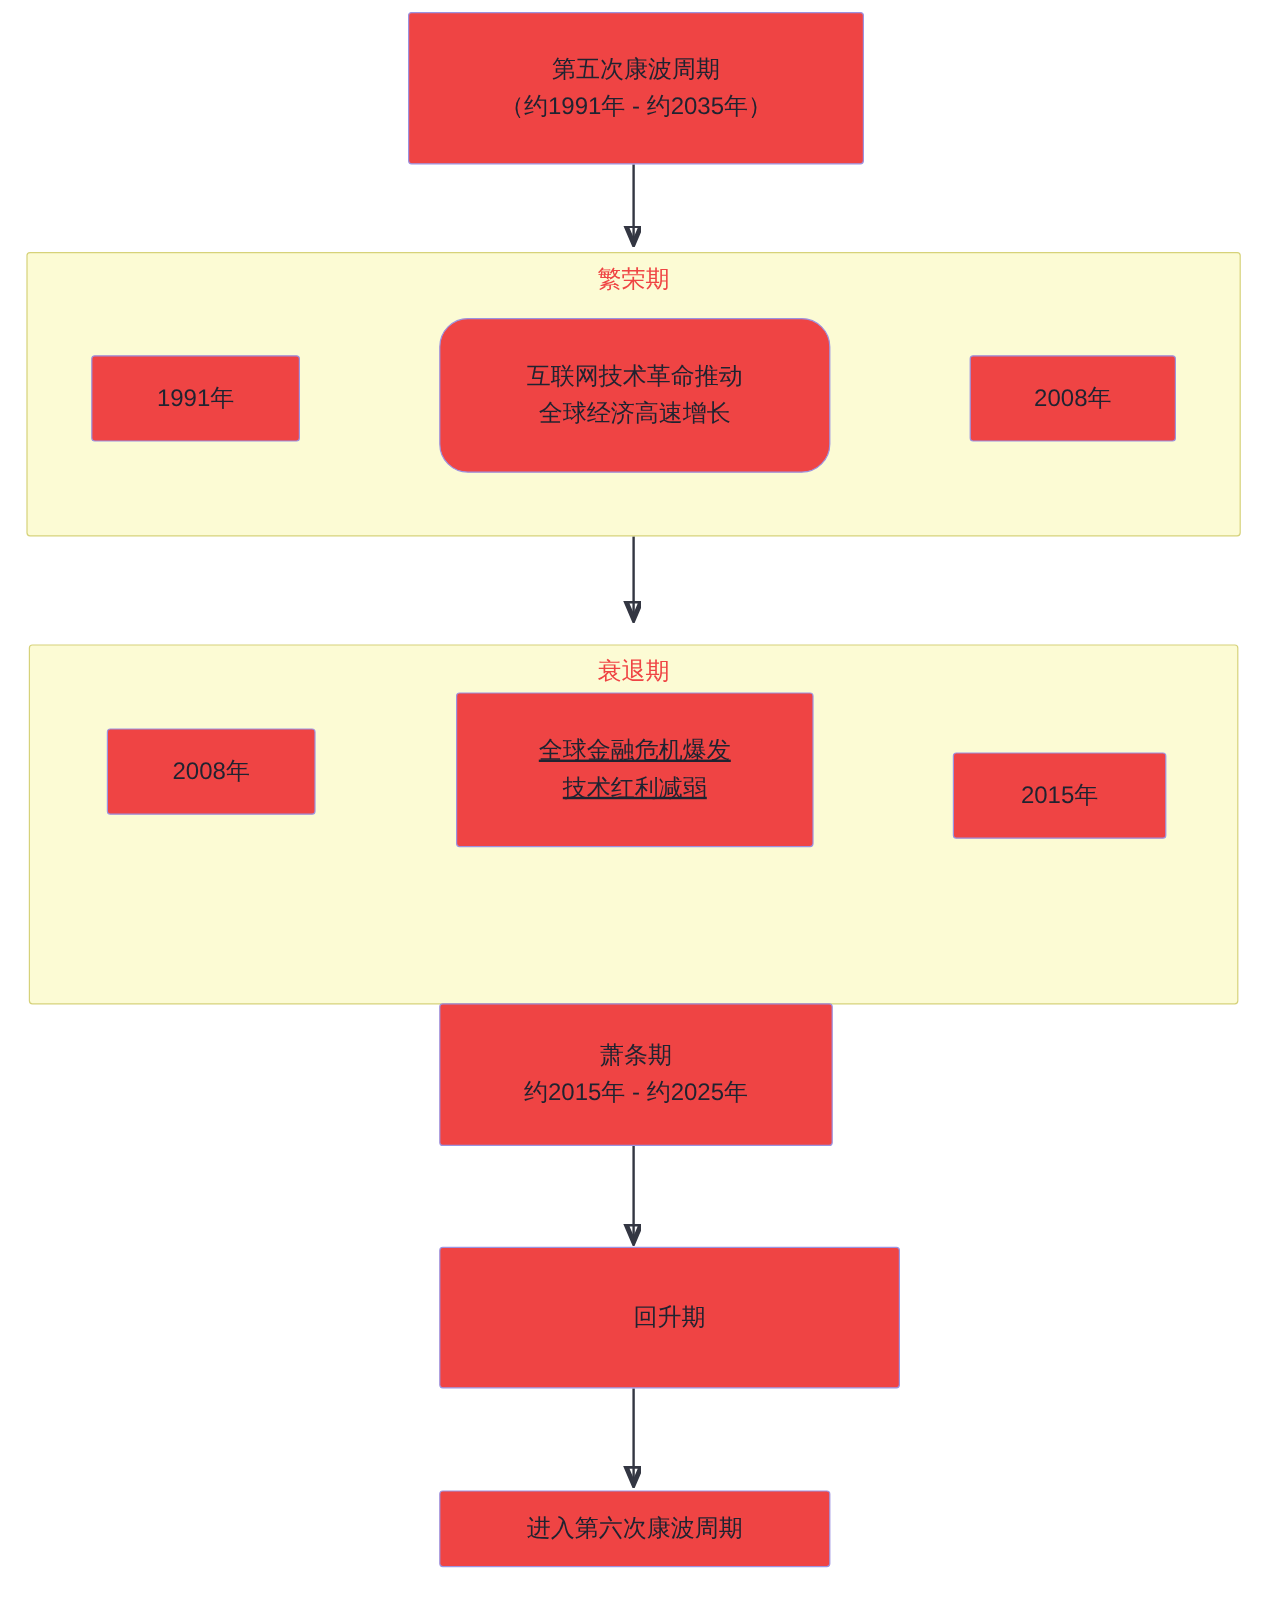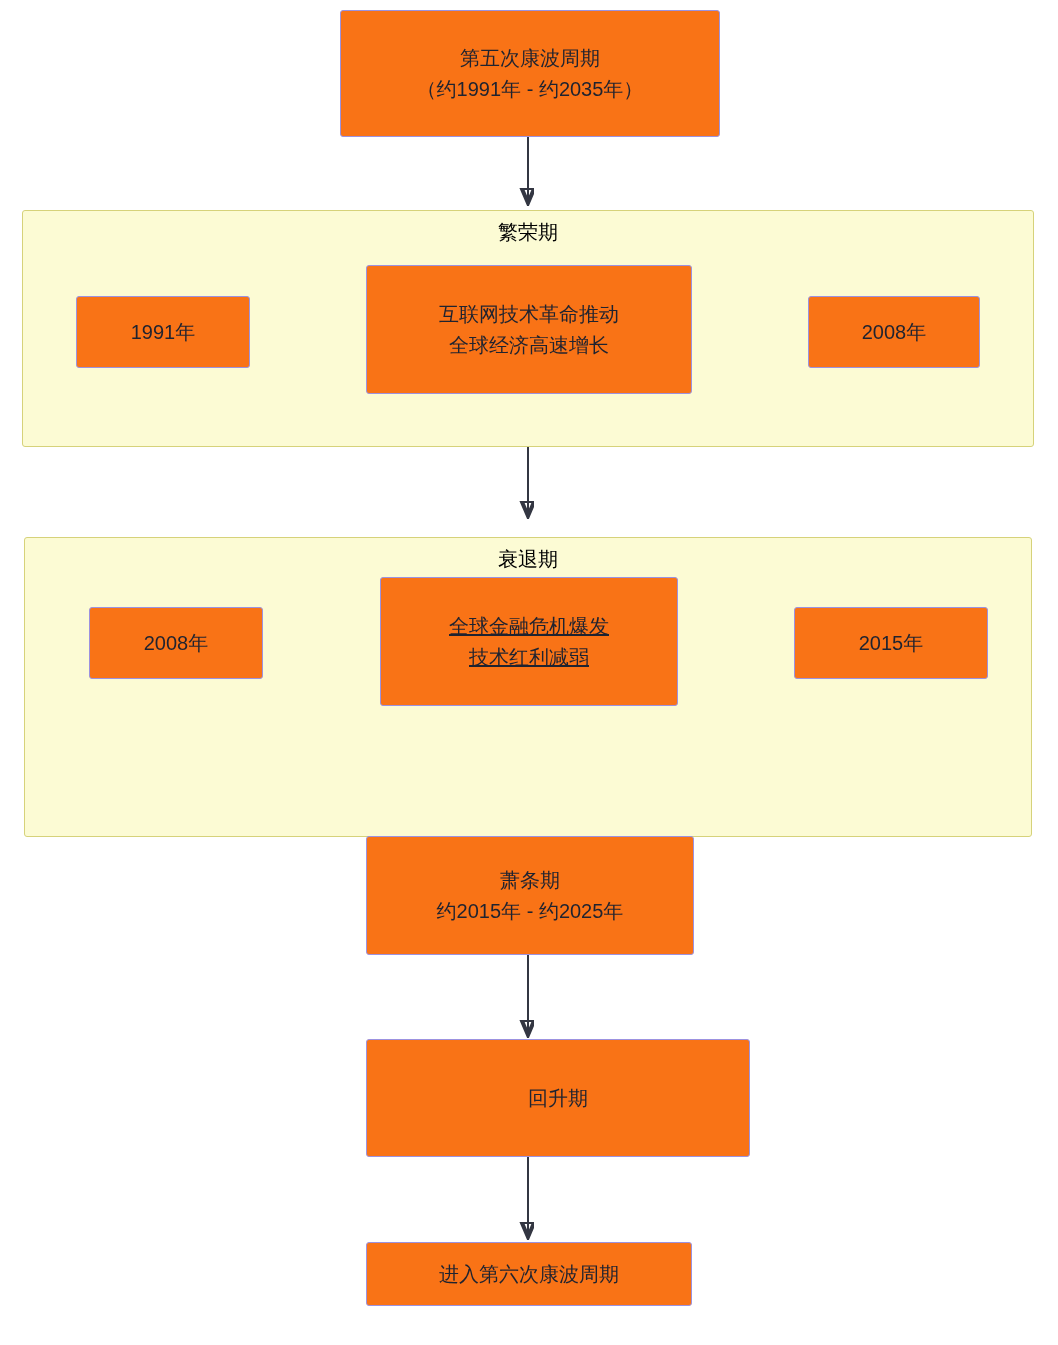--- a/index.html
+++ b/index.html
@@ -11,21 +11,21 @@
   }
   #canvas {
     position: relative;
     width: 1058px;
     height: 1345px;
     background: #ffffff;
     overflow: hidden;
   }
   .node {
     position: absolute;
-    background: #f97316;
+    background: #ef4444;
     border: 1px solid #9c92e0;
     border-radius: 3px;
     display: flex;
     flex-direction: column;
     align-items: center;
     justify-content: center;
     color: #1f2330;
     font-size: 20px;
     line-height: 1.55;
     text-align: center;
@@ -38,21 +38,21 @@
     border: 1px solid #d6d27a;
     border-radius: 3px;
   }
   .group-title {
     position: absolute;
     top: 8px;
     left: 0;
     width: 100%;
     text-align: center;
     font-size: 20px;
-    color: #000000;
+    color: #ef4444;
   }
   svg.edges {
     position: absolute;
     left: 0;
     top: 0;
     width: 1058px;
     height: 1345px;
     overflow: visible;
     pointer-events: none;
   }
@@ -84,39 +84,39 @@
     <span class="line">第五次康波周期</span>
     <span class="line">（约1991年 - 约2035年）</span>
   </div>
 
   <div class="group" style="left:22px; top:210px; width:1012px; height:237px;">
     <div class="group-title">繁荣期</div>
   </div>
   <div class="node" style="left:76px; top:296px; width:174px; height:72px;">
     <span class="line">1991年</span>
   </div>
-  <div class="node" style="left:366px; top:265px; width:326px; height:129px;">
+  <div class="node" style="left:366px; top:265px; width:326px; height:129px;border-radius:24px;">
     <span class="line">互联网技术革命推动</span>
     <span class="line">全球经济高速增长</span>
   </div>
   <div class="node" style="left:808px; top:296px; width:172px; height:72px;">
     <span class="line">2008年</span>
   </div>
 
   <div class="group" style="left:24px; top:521px; width:1008px; height:300px;margin-top:16px;">
     <div class="group-title">衰退期</div>
   </div>
   <div class="node" style="left:89px; top:607px; width:174px; height:72px;">
     <span class="line">2008年</span>
   </div>
   <div class="node" style="left:380px; top:577px; width:298px; height:129px;text-decoration:underline;">
     <span class="line">全球金融危机爆发</span>
     <span class="line">技术红利减弱</span>
   </div>
-  <div class="node" style="left:794px; top:607px; width:194px; height:72px;">
+  <div class="node" style="left:794px; top:627px; width:178px; height:72px;">
     <span class="line">2015年</span>
   </div>
 
   <div class="node" style="left:366px; top:836px; width:328px; height:119px;">
     <span class="line">萧条期</span>
     <span class="line">约2015年 - 约2025年</span>
   </div>
 
   <div class="node" style="left:366px; top:1039px; width:384px; height:118px;">
     <span class="line">回升期</span>

